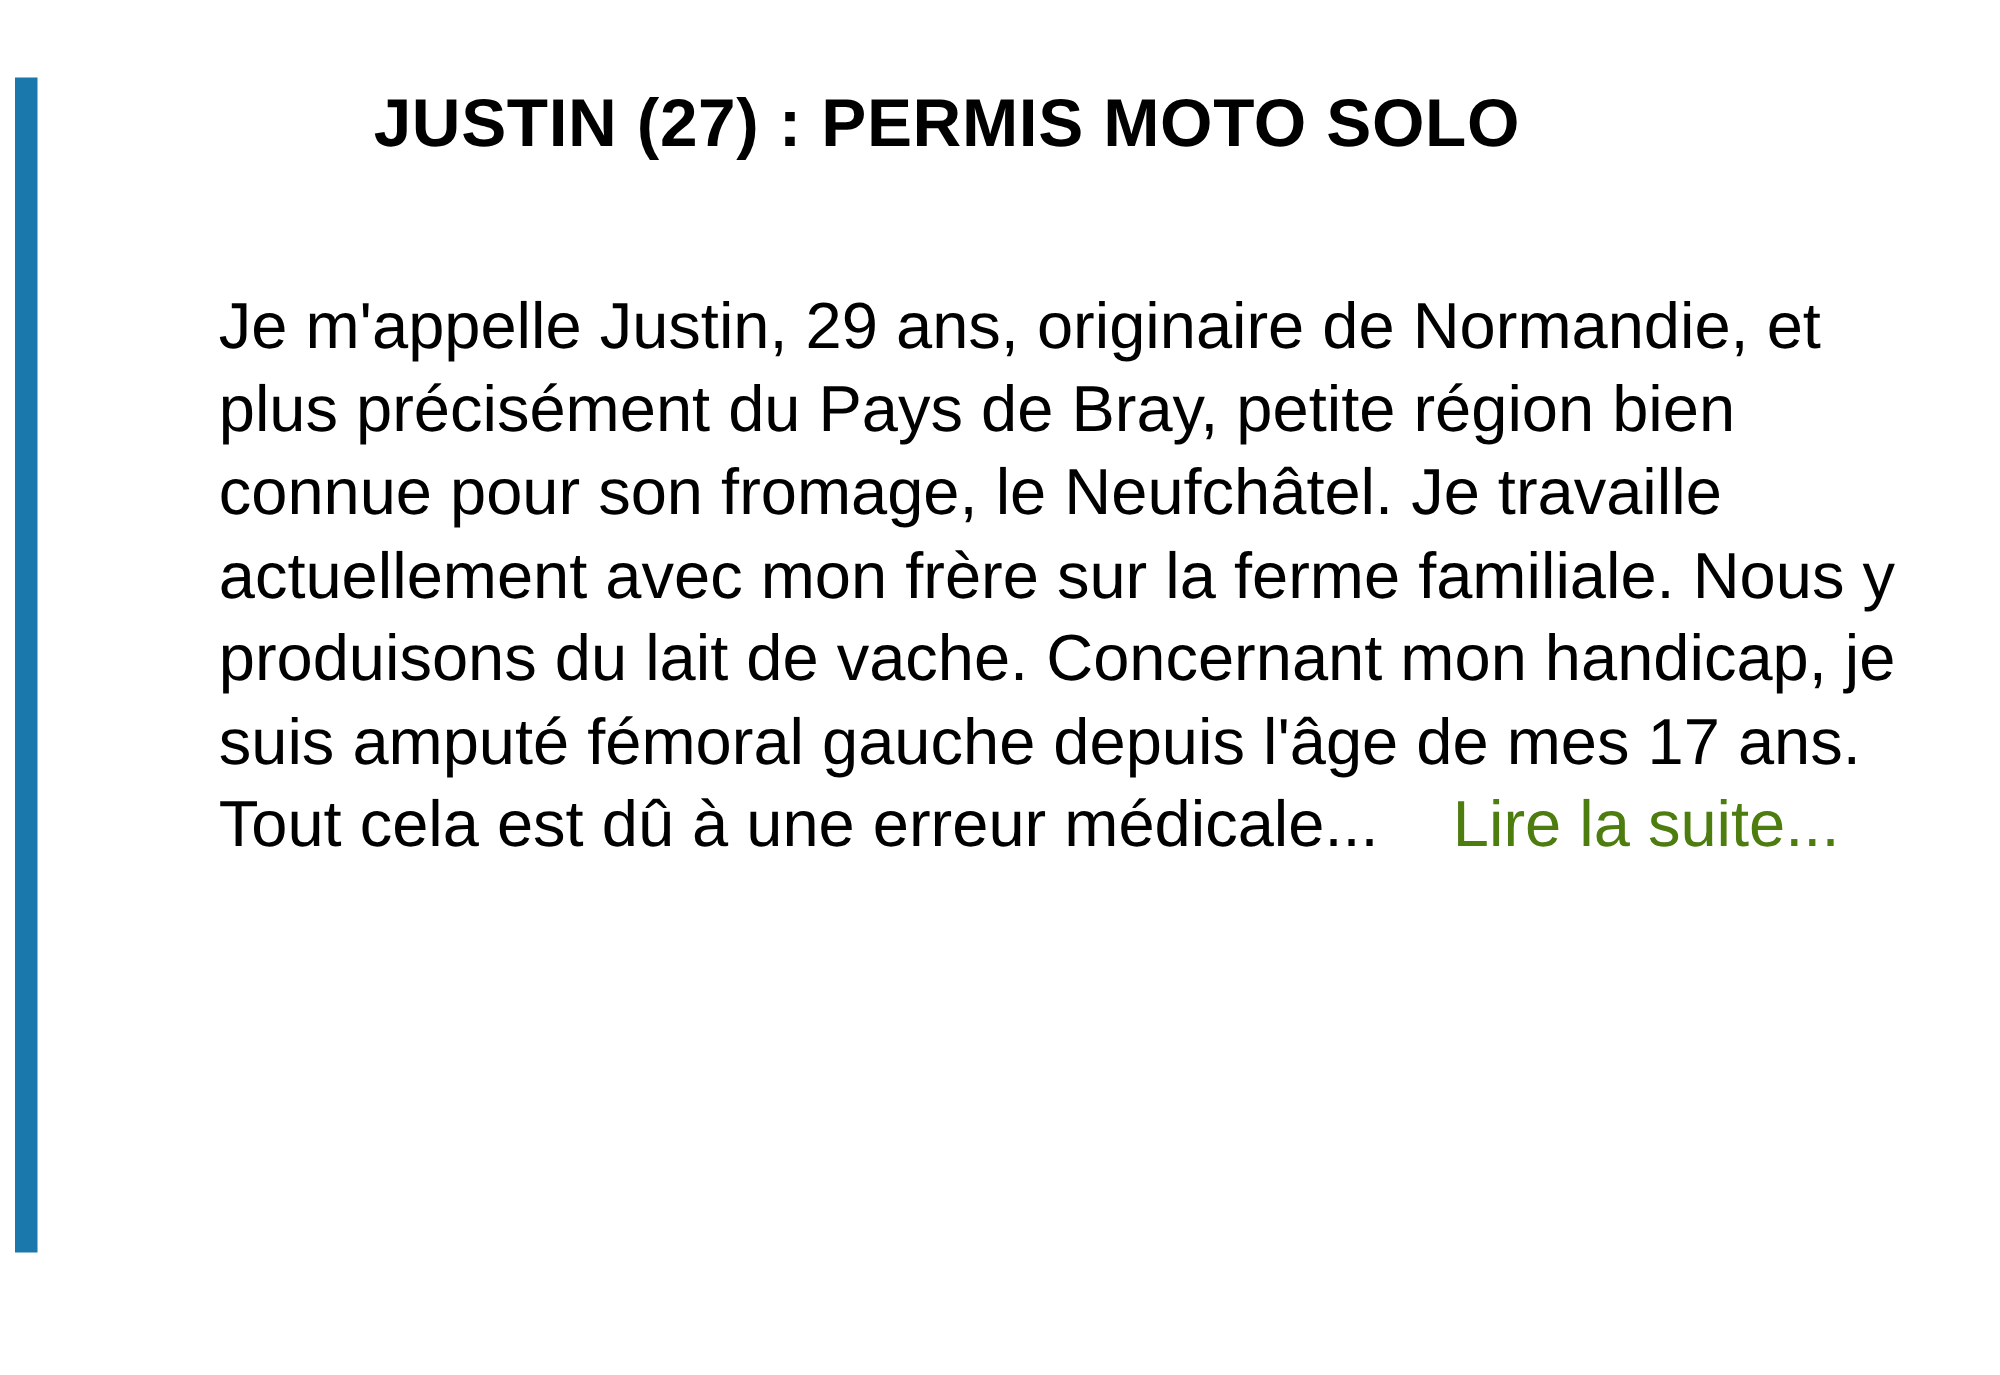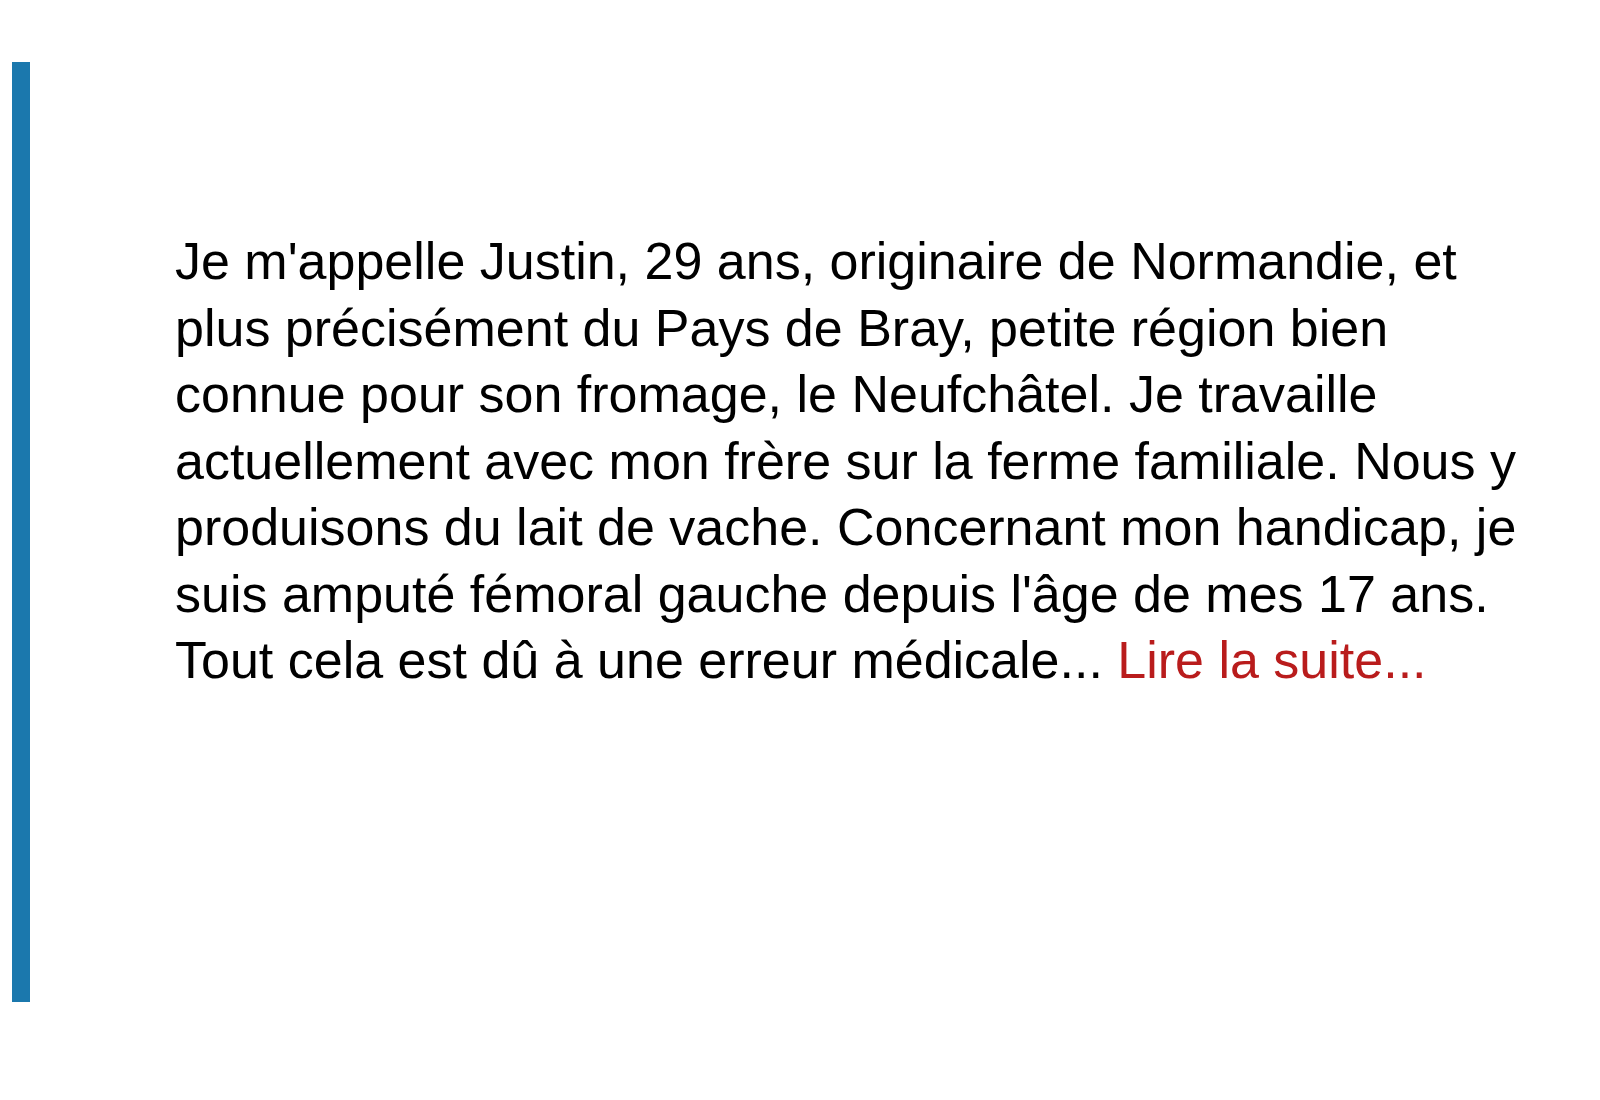--- a/index.html
+++ b/index.html
@@ -53,32 +53,34 @@
     position: absolute;
     left: 0;
     top: 228px;
     width: 1348px;
     font-size: 52px;
     line-height: 1.28;
     color: #000000;
     font-weight: normal;
   }
   .read-more {
-    color: #b91c1c;
+    color: #4d7c0f;
     text-decoration: none;
     cursor: pointer;
+    margin-left: 45px;
   }
 </style>
 </head>
 <body>
 
 <div class="testimonial-card">
 
   <div class="accent-bar"></div>
 
   <div class="content">
+    <h1 class="card-title">JUSTIN (27) : PERMIS MOTO SOLO</h1>
 
     <p class="body-text">
       <span>Je m'appelle Justin, 29 ans, originaire de Normandie, et plus précisément du Pays de Bray, petite région bien connue pour son fromage, le Neufchâtel. Je travaille actuellement avec mon frère sur la ferme familiale. Nous y produisons du lait de vache. Concernant mon handicap, je suis amputé fémoral gauche depuis l'âge de mes 17 ans. Tout cela est dû à une erreur médicale... </span><a class="read-more">Lire la suite...</a>
     </p>
   </div>
 
 </div>
 
 </body></html>

